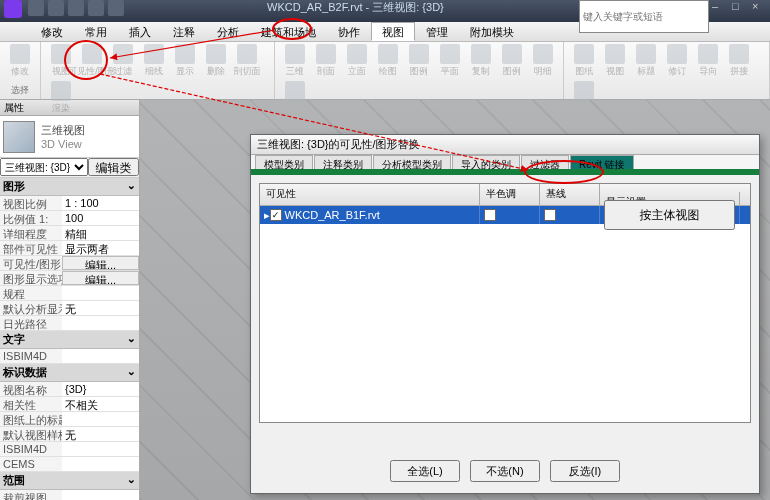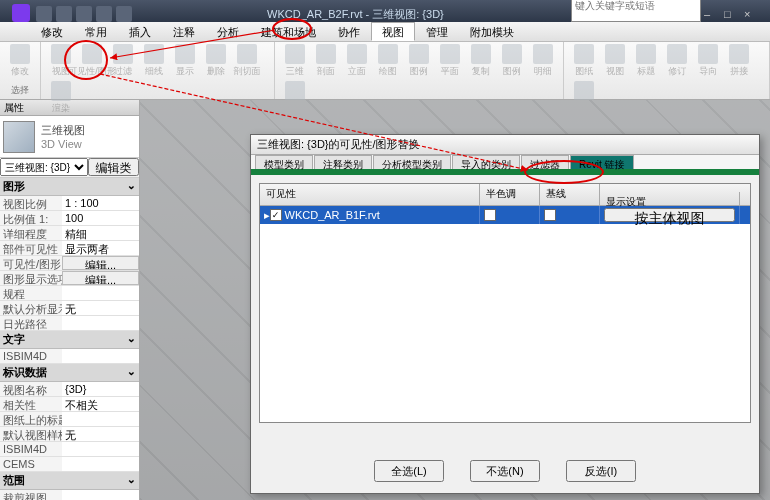--- a/index.html
+++ b/index.html
@@ -1,17 +1,17 @@
 <!DOCTYPE html>
 <html><head>
 <meta charset="utf-8">
 <style>
 *{box-sizing:border-box;margin:0;padding:0;font-family:"Microsoft YaHei","SimSun",sans-serif;font-size:11px}
 body{background:#e8e8e8;width:770px;height:500px;overflow:hidden;position:relative}
-.titlebar{height:22px;background:linear-gradient(#4a5568,#2d3748);display:flex;align-items:flex-end;color:#fff;padding:0 12px}
+.titlebar{height:22px;background:linear-gradient(#4a5568,#2d3748);display:flex;align-items:flex-start;color:#fff;padding:0 4px}
 .titlebar .logo{width:18px;height:18px;background:#7c3aed;border-radius:3px;margin-right:6px}
 .titlebar .qat{display:flex;gap:4px;margin-right:8px}
 .titlebar .qat span{width:16px;height:16px;background:#5a6578;border-radius:2px}
 .titlebar .title{flex:1;text-align:center;color:#cde;font-size:11px}
 .titlebar .search{width:130px;height:33px;background:#fff;border:1px solid #888;font-size:10px;padding:0 3px;color:#999}
 .titlebar .ctl span{width:14px;height:14px;display:inline-block;margin-left:3px;color:#ccc}
 .menubar{height:20px;background:linear-gradient(#f5f5f5,#e0e0e0);border-bottom:1px solid #bbb;display:flex;padding-left:30px}
 .menubar .tab{padding:2px 10px;border:1px solid transparent;cursor:pointer}
 .menubar .tab.active{background:#fff;border:1px solid #aaa;border-bottom:1px solid #fff}
 .ribbon{height:58px;background:linear-gradient(#fafafa,#e8e8e8);border-bottom:1px solid #aaa;display:flex}
@@ -43,21 +43,21 @@
 .dialog .dtabs{height:20px;display:flex;padding:0 4px 0;border-bottom:6px solid #15803d;background:#f5f5f5}
 .dialog .dtabs .dt{padding:2px 8px;background:#e4e4e4;border:1px solid #aaa;border-bottom:none;margin-right:1px;font-size:10px;cursor:pointer}
 .dialog .dtabs .dt.active{background:#0f766e}
 .dialog .dbody{padding:8px;height:280px}
 .dialog .dgrid{width:100%;border:1px solid #888;background:#fff;height:240px}
 .dialog .dgrid .gh{display:flex;height:22px;background:linear-gradient(#f5f5f5,#e0e0e0);border-bottom:1px solid #aaa}
 .dialog .dgrid .gh div{border-right:1px solid #aaa;padding:3px 6px;font-size:10px}
 .dialog .dgrid .gr{display:flex;height:18px;background:#2060c0;color:#fff;font-size:10px}
 .dialog .dgrid .gr div{border-right:1px solid #5080d0;padding:1px 4px;display:flex;align-items:center}
 .dialog .dgrid .gr .chk{width:12px;height:12px;background:#fff;border:1px solid #666;display:inline-flex;align-items:center;justify-content:center;color:#000;font-size:9px;margin-right:3px}
-.dialog .dfoot{height:32px;display:flex;justify-content:center;gap:26px;align-items:center}
+.dialog .dfoot{height:32px;display:flex;justify-content:center;gap:10px;align-items:center}
 .dialog .dfoot button{width:70px;height:22px;font-size:11px}
 .circle{position:absolute;border:2px solid #d00;border-radius:50%;pointer-events:none}
 .arrow{position:absolute;pointer-events:none}
 </style>
 </head>
 <body>
 
 <div class="titlebar">
   <div class="logo"></div>
   <div class="qat">
@@ -348,21 +348,21 @@
               <span class="chk">✓</span>
               <span>WKCD_AR_B1F.rvt</span>
             </div>
             <div style="width:60px">
               <span class="chk" style="background:#fff"></span>
             </div>
             <div style="width:60px">
               <span class="chk" style="background:#fff"></span>
             </div>
             <div style="width:140px">
-              <button style="width:100%;height:14px;font-size:14px">按主体视图</button>
+              <button style="width:100%;height:30px;font-size:12px">按主体视图</button>
             </div>
           </div>
         </div>
     </div>
   </div>
   <div class="dfoot">
     <button>全选(L)</button>
     <button>不选(N)</button>
     <button>反选(I)</button>
   </div>

